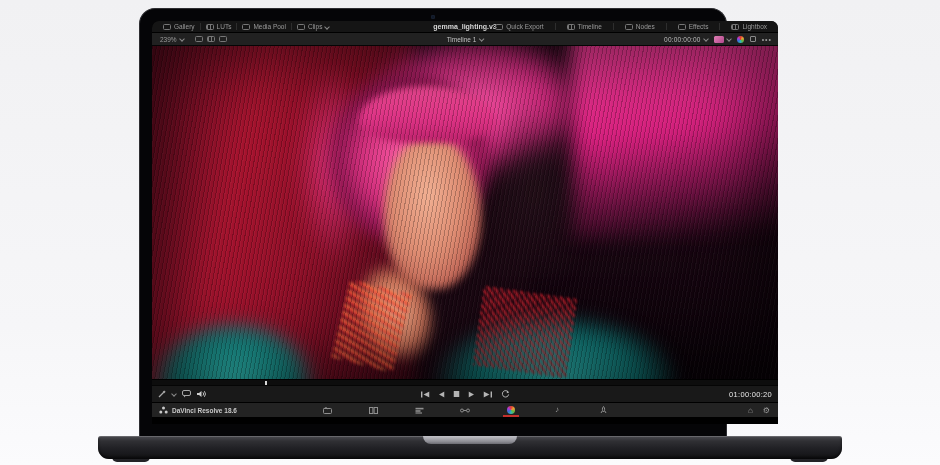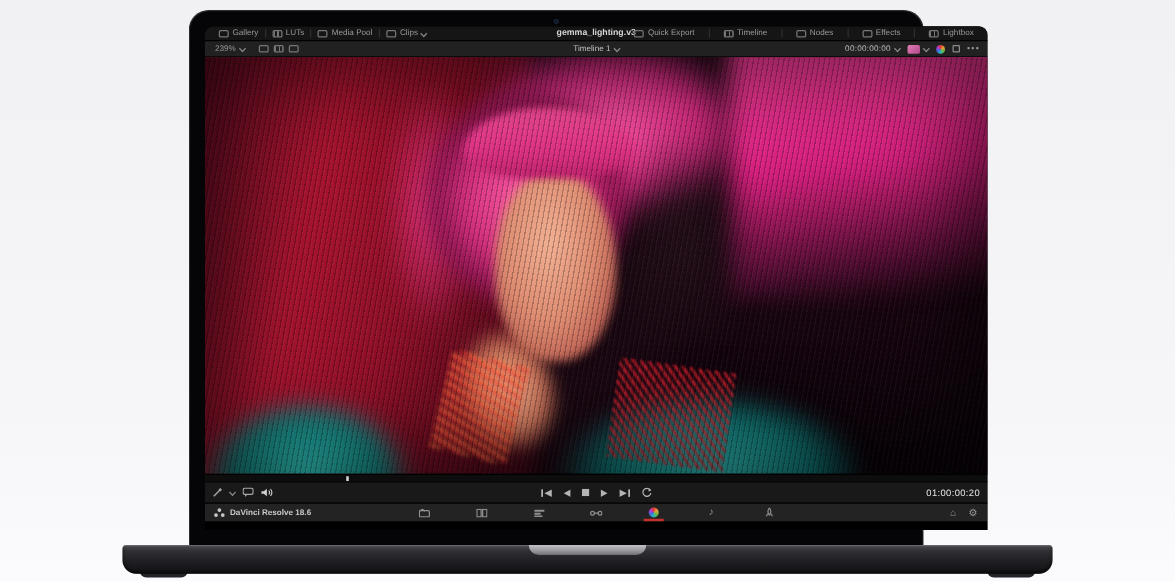--- a/index.html
+++ b/index.html
@@ -2,21 +2,21 @@
 <html><head>
 <meta charset="utf-8">
 <style>
   * { margin:0; padding:0; box-sizing:border-box; }
   html,body { width:940px; height:465px; overflow:hidden; font-family:"Liberation Sans","DejaVu Sans",sans-serif; }
   .stage { position:relative; width:940px; height:465px; background:linear-gradient(180deg,#f1f1f3 0%,#f6f6f8 70%,#fbfbfd 100%); }
 
   
   .foot { position:absolute; top:452px; width:38px; height:10px; background:#232327; border-radius:5px; }
   .foot.left { left:112px; } .foot.right { left:790px; }
-  .lid { position:absolute; left:151px; top:8px; width:588px; height:429px; background:#050507;
+  .lid { position:absolute; left:139px; top:8px; width:588px; height:429px; background:#050507;
          border:1px solid #2d2d31; border-bottom:none; border-radius:16px 16px 0 0; }
   .camera { position:absolute; left:50%; top:6px; transform:translateX(-50%); width:4px; height:4px;
             border-radius:50%; background:#101826; box-shadow:0 0 1px #33415a inset; }
   .base { position:absolute; left:98px; top:436px; width:744px; height:23px;
           background:linear-gradient(180deg,#4b4b50 0%,#303034 22%,#202024 55%,#121215 100%);
           border-radius:3px 3px 11px 11px; box-shadow:inset 0 1px 0 rgba(255,255,255,.18), inset 0 -2px 3px rgba(0,0,0,.6); }
   .scoop { position:absolute; left:50%; top:0; transform:translateX(-50%); width:94px; height:8px;
            background:linear-gradient(180deg,#c2c2c8 0%,#8d8d94 70%,#6c6c73 100%); border-radius:0 0 10px 10px; }
 
   

